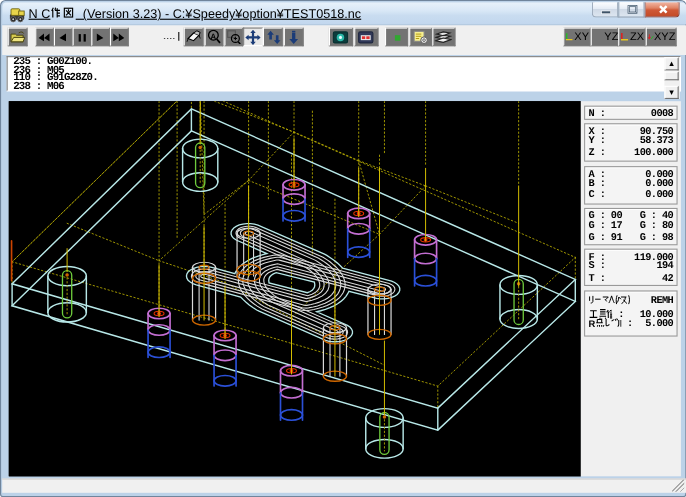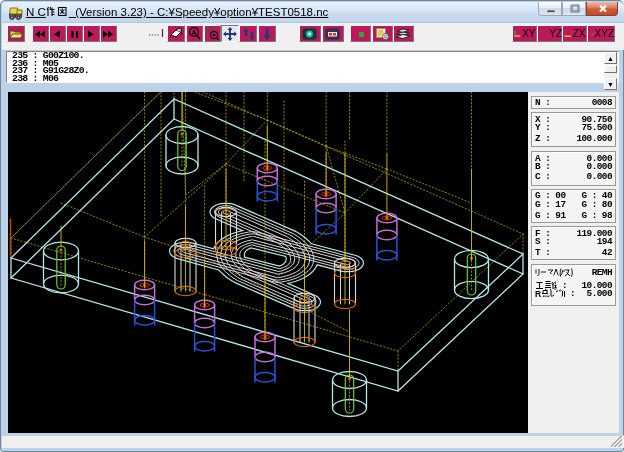--- a/index.html
+++ b/index.html
@@ -16,21 +16,21 @@
 
 #caps { position:absolute; right:6px; top:0; height:14px; display:flex; }
 .cap { width:24px; height:14px; border:1px solid #9aa8b8; border-top:none;
   background:linear-gradient(#fdfeff, #e5ecf5 45%, #cfd9e6 50%, #dde6f0);
   position:relative; }
 .cap.first { border-radius:0 0 0 4px; }
 .cap.close { width:32px; border-radius:0 0 4px 0; border-color:#8c3c30;
   background:linear-gradient(#f2b7a4, #e08365 40%, #cf5836 55%, #c24b28); }
 
 #toolbar { position:absolute; left:1px; top:22px; width:622px; height:27px; background:#f0f0f0; }
-.tb { position:absolute; top:2px; height:17px; background:#be185d;
+.tb { position:absolute; top:2px; height:17px; background:#737373;
   border-top:1px solid #fff; border-left:1px solid #fff;
   border-right:1px solid #7a7a7a; border-bottom:1px solid #7a7a7a;
   display:flex; align-items:center; justify-content:center; }
 .tb.pressed { border-top:1px solid #7a7a7a; border-left:1px solid #7a7a7a;
   border-right:1px solid #fff; border-bottom:1px solid #fff; background:#e8e8e8; }
 .tbtxt { font-size:10px; color:#000; }
 
 #listbox { position:absolute; left:5px; top:50px; width:613px; height:32px;
   background:#fff; border:1px solid; border-color:#808080 #fff #fff #808080; }
 #listbox .rows { position:absolute; left:1px; top:0px; right:14px; bottom:0; overflow:hidden; }
@@ -235,21 +235,21 @@
           <path d="M4,1 L4,6 L6,6 L3,10 L0.5,6 L2.5,6 L2.5,1 Z" fill="#e02020" transform="translate(1,0)"></path>
           <path d="M7,9.5 L11,4" stroke="#28b828" stroke-width="1.6"></path>
         </svg>
         <span class="tbtxt">XYZ</span>
       </div>
     </div>
   <div id="listbox">
     <div class="rows">
       <div class="lrow">235 : G00Z100.</div>
       <div class="lrow">236 : M05</div>
-      <div class="lrow">237 : G91G28Z0.</div>
+      <div class="lrow">110 : G91G28Z0.</div>
       <div class="lrow">238 : M06</div>
       <div class="lrow sel">239 : M30</div>
     </div>
     <div id="lscroll">
       <div class="sbtn" style="top:0">▲</div>
       <div id="lthumb"></div>
       <div class="sbtn" style="bottom:0">▼</div>
     </div>
   </div>
   <div id="canvasbox">
@@ -439,21 +439,21 @@
 <line x1="9.5" y1="218.0" x2="9.5" y2="254.0" stroke="#cc4400" stroke-width="1.5"></line>
 </g>
       </svg>
     </div>
   <div id="panel">
       <div class="pbox" style="top:4px;height:13px">
         <div class="prow" style="padding-top:1px"><span>N :</span><span class="r">0008</span></div>
       </div>
       <div class="pbox" style="top:20px;height:35px">
         <div class="prow" style="padding-top:2px"><span>X :</span><span class="r">90.750</span></div>
-        <div class="prow" style="padding-top:0px"><span>Y :</span><span class="r">75.500</span></div>
+        <div class="prow" style="padding-top:0px"><span>Y :</span><span class="r">58.373</span></div>
         <div class="prow" style="padding-top:0px"><span>Z :</span><span class="r">100.000</span></div>
       </div>
       <div class="pbox" style="top:58.5px;height:35px">
         <div class="prow" style="padding-top:2px"><span>A :</span><span class="r">0.000</span></div>
         <div class="prow" style="padding-top:0px"><span>B :</span><span class="r">0.000</span></div>
         <div class="prow" style="padding-top:0px"><span>C :</span><span class="r">0.000</span></div>
       </div>
       <div class="pbox" style="top:97px;height:34px">
         <div class="prow" style="padding-top:1px"><span>G : 00</span><span class="r">G : 40</span></div>
         <div class="prow" style="padding-top:0px"><span>G : 17</span><span class="r">G : 80</span></div>

